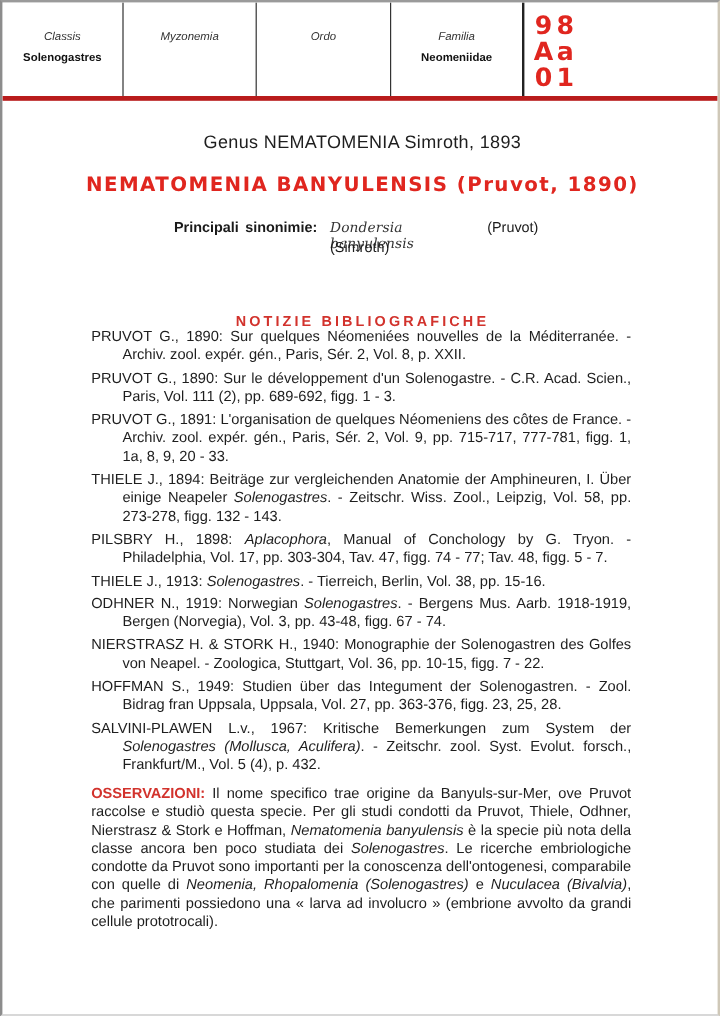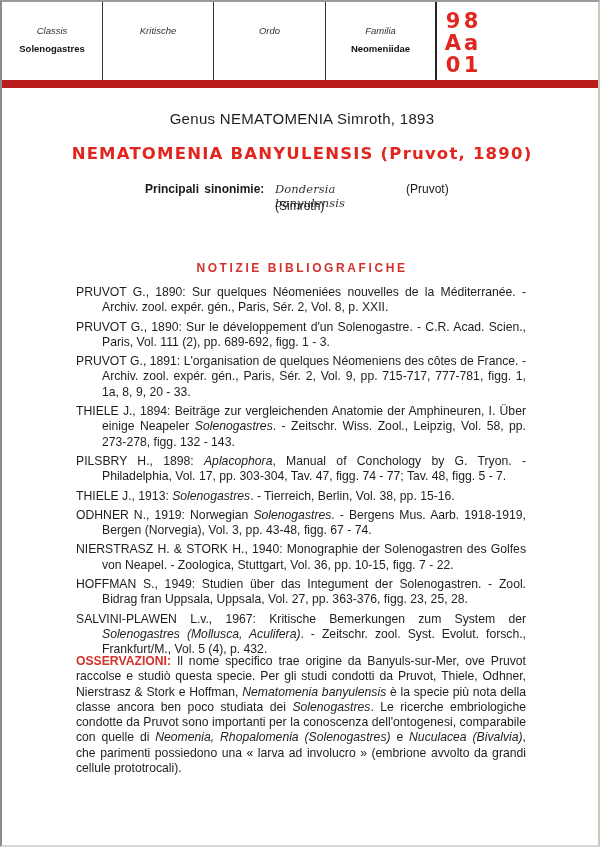--- a/index.html
+++ b/index.html
@@ -5,21 +5,21 @@
     html, body { margin: 0; padding: 0; background: #ffffff; }
     body {
       width: 600px; height: 847px; position: relative; overflow: hidden;
       font-family: "Liberation Sans", sans-serif; color: #1a1a1a;
       box-sizing: border-box;
       border-left: 2px solid #8c8c8c; border-right: 2px solid #cfc8b8;
       border-top: 2px solid #9a9a9a; border-bottom: 2px solid #d8d8d8;
     }
     .header {
       position: absolute; left: 0; top: 0; width: 596px; height: 78px;
-      border-bottom: 8px solid #b91c1c;
+      border-bottom: 4px solid #b91c1c;
       display: flex;
     }
     .hcell {
       box-sizing: border-box; height: 78px; border-right: 1.5px solid #333;
       display: flex; flex-direction: column; align-items: center; justify-content: center;
       text-align: center;
     }
     .hcell .lbl { font-style: italic; font-size: 9.5px; color: #333; margin-top: -4px; }
     .hcell .val { font-weight: bold; font-size: 9.5px; color: #111; margin-top: 7px; min-height: 11px; }
     .c1 { width: 101px; } .c2 { width: 111px; } .c3 { width: 112px; }
@@ -44,41 +44,41 @@
     }
     .syn .row { display: flex; height: 17px; align-items: flex-start; }
     .syn .slabel { font-weight: bold; width: 130px; word-spacing: 2px; }
     .syn .sname { font-family: "DejaVu Serif", serif; font-style: italic; font-size: 11.5px; color: #333; width: 131px; letter-spacing: 0.1px; }
     .syn .sauth { font-weight: normal; }
     .biblio-title {
       position: absolute; top: 259px; left: 0; width: 600px; text-align: center;
       font-weight: bold; color: #d2322c; font-size: 12px; letter-spacing: 2.6px;
     }
     .biblio {
-      position: absolute; top: 283px; left: 74px; width: 450px;
+      position: absolute; top: 271px; left: 74px; width: 450px;
       font-size: 12.2px; line-height: 15.3px; color: #1e1e1e;
     }
     .entry { padding-left: 26px; text-indent: -26px; margin-bottom: 4px; text-align: justify; }
     .entry i { font-style: italic; }
     .obs {
       position: absolute; top: 652px; left: 74px; width: 450px;
       font-size: 12.2px; line-height: 15.3px; color: #1e1e1e; text-align: justify;
     }
     .obs .obs-label { color: #d2322c; font-weight: bold; }
   </style>
 </head>
 <body>
 
 <div class="header">
   <div class="hcell c1">
     <div class="lbl">Classis</div>
     <div class="val">Solenogastres</div>
   </div>
   <div class="hcell c2">
-    <div class="lbl">Kritische</div>
+    <div class="lbl">Myzonemia</div>
     <div class="val"></div>
   </div>
   <div class="hcell c3">
     <div class="lbl">Ordo</div>
     <div class="val"></div>
   </div>
   <div class="hcell c5">
     <div class="lbl">Familia</div>
     <div class="val">Neomeniidae</div>
   </div>

